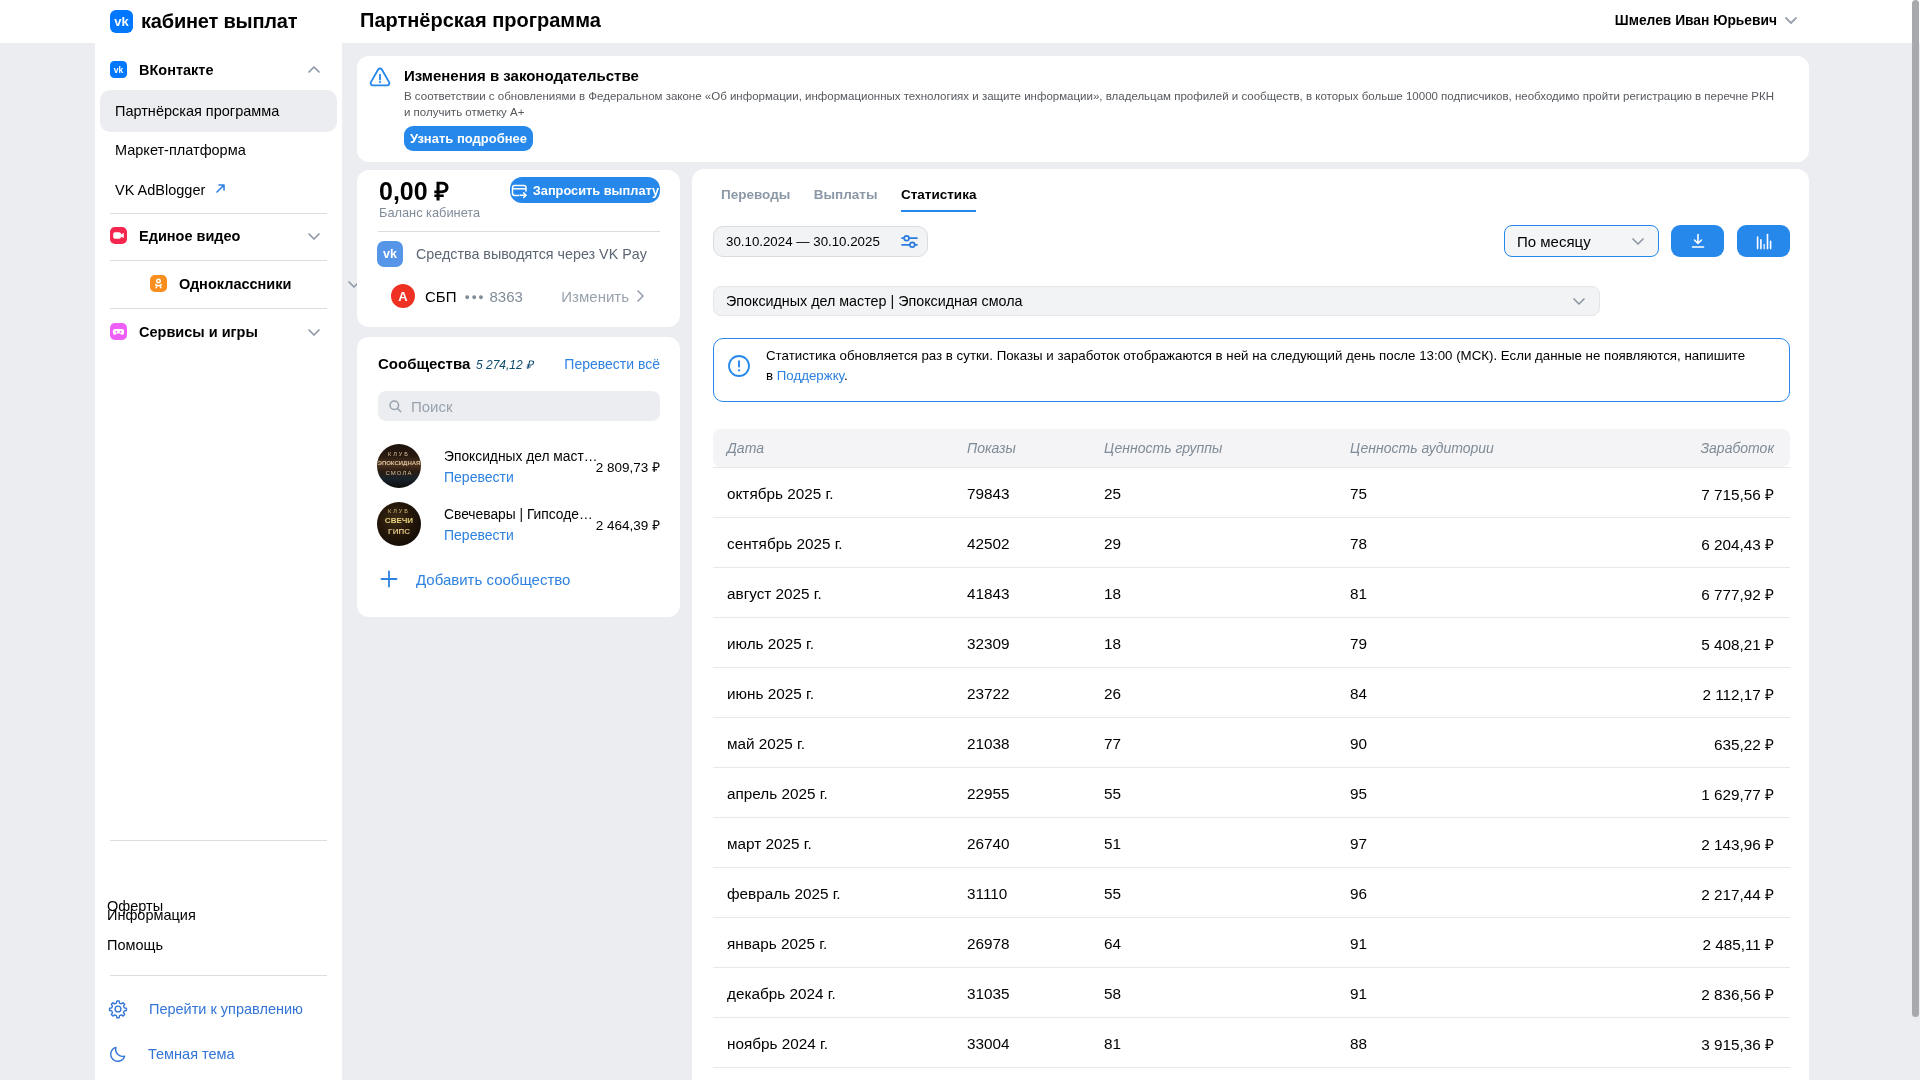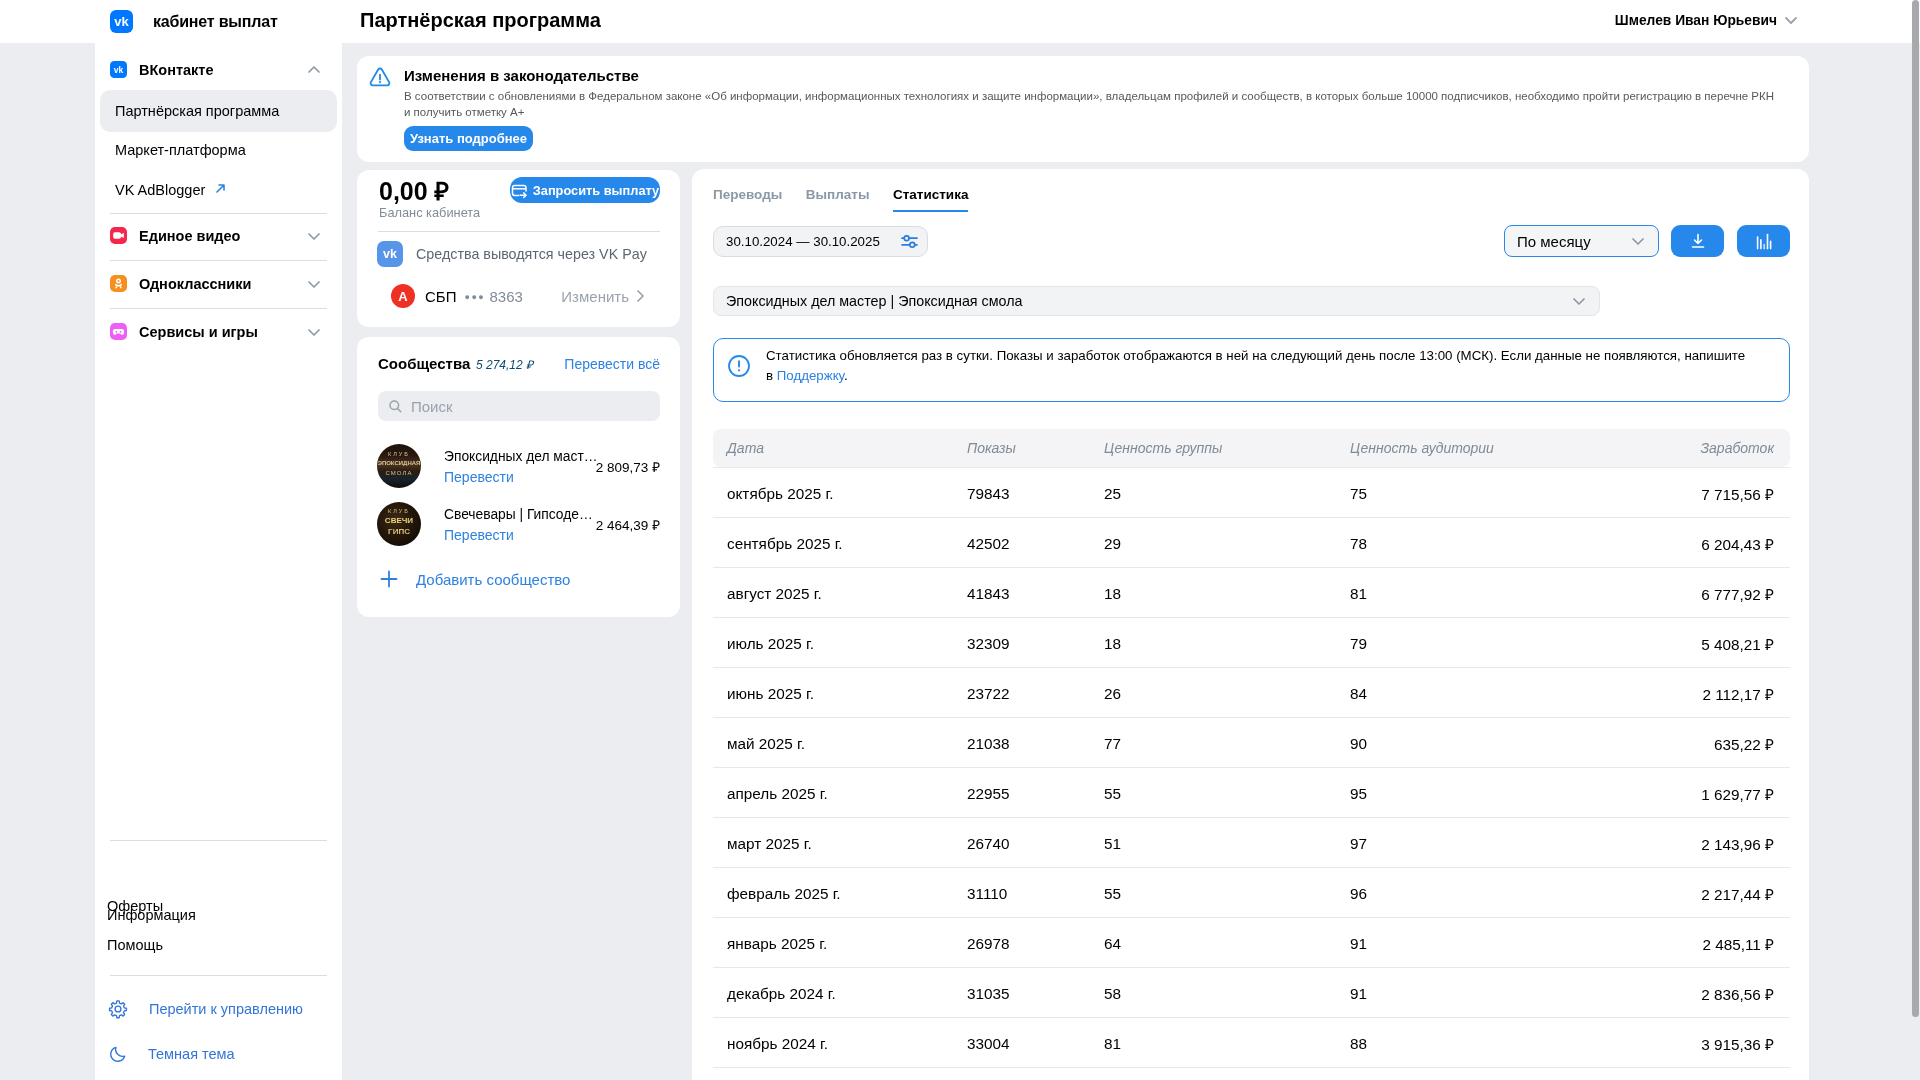--- a/index.html
+++ b/index.html
@@ -3,21 +3,21 @@
 <meta charset="utf-8">
 <style>
   * { margin:0; padding:0; box-sizing:border-box; }
   html,body { width:1920px; height:1080px; overflow:hidden; }
   body { background:#ebedf1; font-family:"Liberation Sans", sans-serif; color:#000; position:relative; }
 
   
   .header { position:absolute; left:0; top:0; width:1920px; height:43px; background:#fff; }
   .brand { position:absolute; left:110px; top:10px; display:flex; align-items:center; }
   .vklogo { width:23px; height:23px; border-radius:6px; background:#07f; color:#fff; display:flex; align-items:center; justify-content:center; }
-  .brandname { margin-left:20px; font-size:16px; font-weight:700; letter-spacing:-0.2px; }
+  .brandname { margin-left:8px; font-size:20px; font-weight:700; letter-spacing:-0.2px; }
   .pagetitle { position:absolute; left:360px; top:9px; font-size:20px; font-weight:600; }
   .username { position:absolute; right:121px; top:12px; font-size:13.8px; font-weight:600; display:flex; align-items:center; gap:6px; }
 
   
   .sidebar { position:absolute; left:95px; top:43px; width:247px; height:1037px; background:#fff; }
   .sb-group { position:absolute; left:15px; display:flex; align-items:center; width:217px; }
   .sb-group .txt { font-size:14.5px; font-weight:600; }
   .sb-group .chev { margin-left:auto; margin-right:5px; }
   .sb-active { position:absolute; left:5px; top:47px; width:237px; height:42px; background:#ebedf0; border-radius:10px; }
   .sb-item { position:absolute; left:20px; font-size:14.5px; }
@@ -92,21 +92,21 @@
         <rect width="24" height="24" rx="7" fill="#f5274e"></rect>
         <rect x="4.5" y="7.5" width="11" height="9" rx="2.5" fill="#fff"></rect>
         <path d="M15 10.5l4.5-2.2v7.4L15 13.5z" fill="#fff"></path>
       </svg>
     <div class="txt">Единое видео</div>
     <svg class="chev" width="16" height="16" viewBox="0 0 16 16">
         <path d="M3 6l5 5 5-5" stroke="#8e99a5" stroke-width="1.7" fill="none" stroke-linecap="round" stroke-linejoin="round"></path>
       </svg>
   </div>
   <div class="sb-div" style="top:217px;"></div>
-  <div class="sb-group" style="top:232px;">
+  <div class="sb-group" style="top:232px;margin-left:40px;">
     <svg width="17" height="17" viewBox="0 0 24 24" style="margin-right:12px;flex:none;">
         <rect width="24" height="24" rx="7" fill="#f78e1e"></rect>
         <circle cx="12" cy="8.6" r="2.5" stroke="#fff" stroke-width="2.1" fill="none"></circle>
         <path d="M8 13.5c1.2 1 2.5 1.5 4 1.5s2.8-.5 4-1.5M10.2 15l-1.7 3M13.8 15l1.7 3" stroke="#fff" stroke-width="2.1" fill="none" stroke-linecap="round"></path>
       </svg>
     <div class="txt">Одноклассники</div>
     <svg class="chev" width="16" height="16" viewBox="0 0 16 16">
         <path d="M3 6l5 5 5-5" stroke="#8e99a5" stroke-width="1.7" fill="none" stroke-linecap="round" stroke-linejoin="round"></path>
       </svg>
   </div>
@@ -217,21 +217,21 @@
     <svg width="18" height="18" viewBox="0 0 18 18">
         <path d="M9 1.5v15M1.5 9h15" stroke="#2d81e0" stroke-width="1.8" stroke-linecap="round"></path>
       </svg>
     <span style="font-size:15px;" class="link">Добавить сообщество</span>
   </div>
 </div>
 
 <div class="card" style="left:692px; top:169px; width:1117px; height:911px; border-radius:12px 12px 0 0;">
 
   <div style="position:absolute;left:21px;top:18px;display:flex;gap:23.5px;font-size:13.5px;font-weight:600;">
-    <div style="color:#8b98a6;">Переводы</div>
+    <div style="color:#8b98a6;margin-left:8px;">Переводы</div>
     <div style="color:#8b98a6;">Выплаты</div>
     <div style="color:#000;position:relative;">Статистика<div style="position:absolute;left:0;right:0;bottom:-9.5px;height:2px;background:#2688eb;"></div></div>
   </div>
 
   <div style="position:absolute;left:21px;top:57px;width:215px;height:31px;background:#f2f3f5;border:1px solid #d9dce0;border-radius:10px;display:flex;align-items:center;padding:0 9px 0 12px;">
     <span style="font-size:13.3px;white-space:nowrap;">30.10.2024 — 30.10.2025</span>
     <svg width="17" height="17" viewBox="0 0 17 17" style="margin-left:auto;">
         <path d="M1 5.2h15M1 11.8h15" stroke="#2b7de0" stroke-width="1.7" stroke-linecap="round"></path>
         <circle cx="5.6" cy="5.2" r="2.4" fill="#f2f3f5" stroke="#2b7de0" stroke-width="1.7"></circle>
         <circle cx="11.3" cy="11.8" r="2.4" fill="#f2f3f5" stroke="#2b7de0" stroke-width="1.7"></circle>

